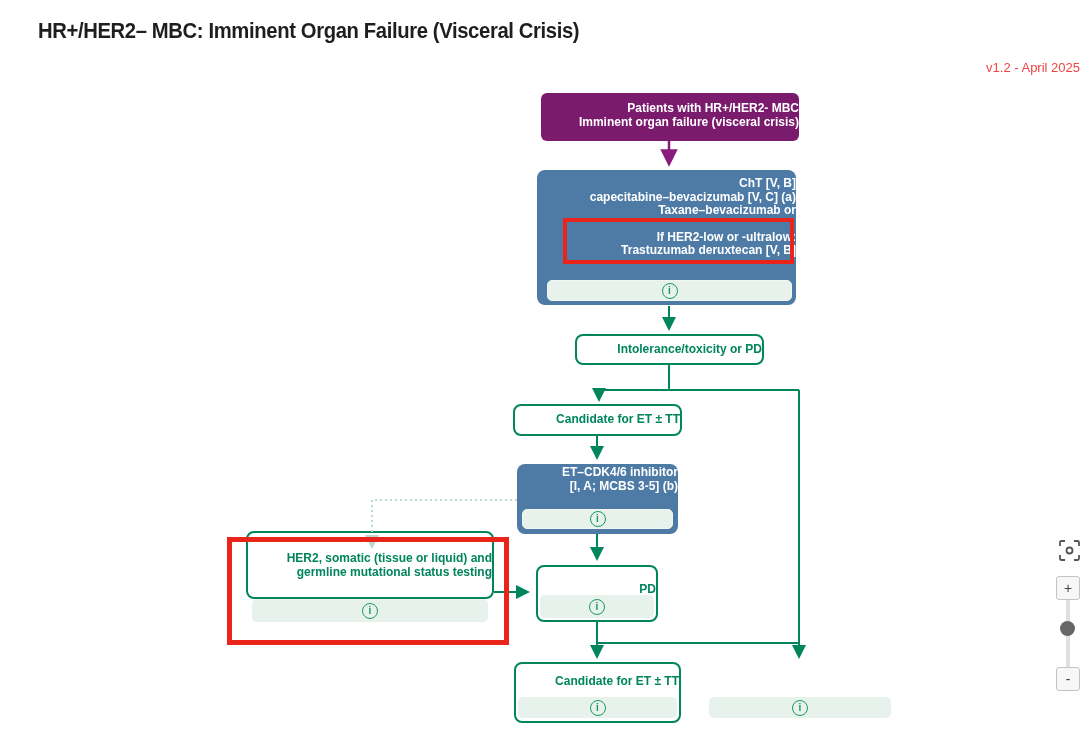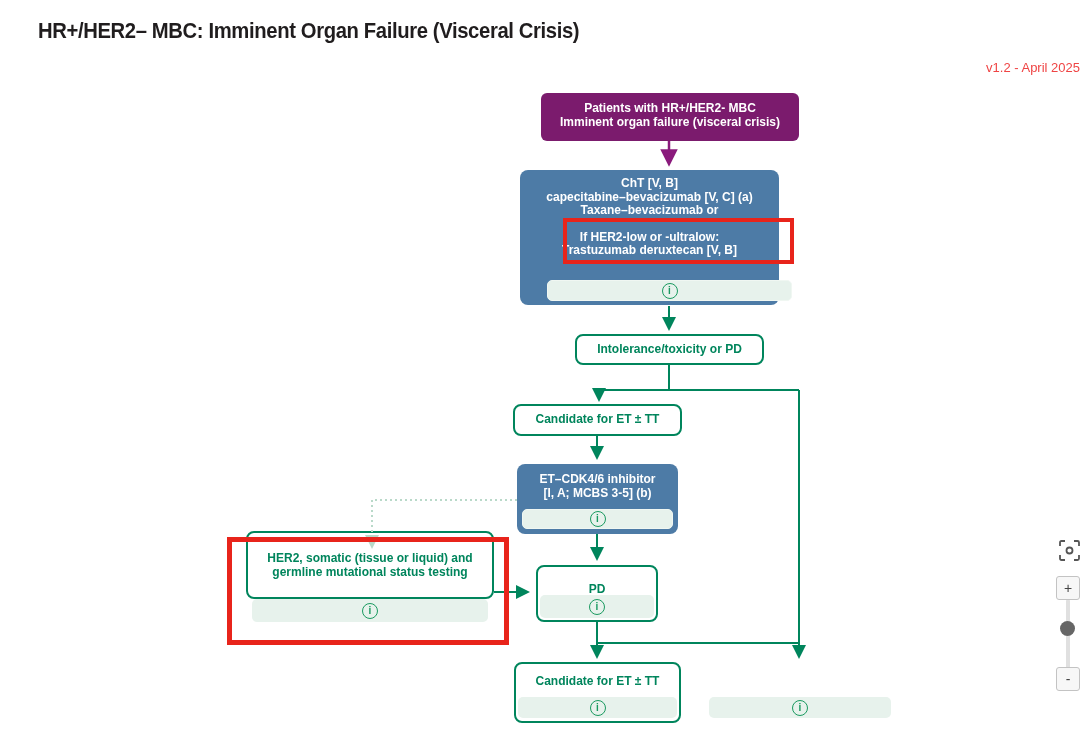--- a/index.html
+++ b/index.html
@@ -12,21 +12,21 @@
   *{margin:0;padding:0;box-sizing:border-box;}
   html,body{width:1080px;height:747px;background:#ffffff;overflow:hidden;
     font-family:"Liberation Sans", sans-serif;}
   #stage{position:relative;width:1080px;height:747px;background:#fff;margin-left:24px;}
 
   .page-title{position:absolute;left:14px;top:18px;font-size:22px;font-weight:700;
     color:#201d1e;letter-spacing:-0.4px;transform:scaleX(0.92);transform-origin:left center;
     white-space:nowrap;}
   .version{position:absolute;right:24px;top:60px;font-size:13px;color:#ef4444;}
 
-  .box{position:absolute;text-align:center;font-weight:700;z-index:1;}
+  .box{position:absolute;text-align:right;font-weight:700;z-index:1;}
   .solid-purple{background:var(--purple);color:#fff;border-radius:6px;}
   .solid-blue{background:var(--blue);color:#fff;border-radius:8px;}
   .outline-green{background:#fff;border:2px solid var(--green);color:var(--green);border-radius:8px;}
   .bl{font-size:12px;line-height:13.5px;}
 
   .info-strip{position:absolute;background:var(--pale);border-radius:5px;
     display:flex;align-items:center;justify-content:center;z-index:2;cursor:pointer;}
   .info-strip.on-blue{border:1px solid #f0f7f2;}
   .info-icon{width:16px;height:16px;border:1.5px solid #1a9a60;border-radius:50%;
     color:#1a9a60;font-size:10px;font-weight:700;display:flex;align-items:center;
@@ -79,42 +79,42 @@
     <path d="M775,643 V656" stroke="#00855c" stroke-width="2" fill="none" marker-end="url(#ah-green)"></path>
     <path d="M493,500 H348" stroke="#b9d9c9" stroke-width="2" stroke-dasharray="2 3" fill="none"></path>
     <path d="M348,500 V546" stroke="#b9d9c9" stroke-width="2" stroke-dasharray="2 3" fill="none" marker-end="url(#ah-pale)"></path>
   </svg>
 
   <div class="box solid-purple" style="left:517px;top:93px;width:258px;height:48px;padding-top:9px;">
     <div class="bl">Patients with HR+/HER2- MBC</div>
     <div class="bl">Imminent organ failure (visceral crisis)</div>
   </div>
 
-  <div class="box solid-blue" style="left:496px;top:170px;width:259px;height:135px;padding-top:7px;">
+  <div class="box solid-blue" style="left:513px;top:170px;width:259px;height:135px;padding-top:7px;">
     <div class="bl">ChT [V, B]</div>
     <div class="bl">capecitabine–bevacizumab [V, C] (a)</div>
     <div class="bl">Taxane–bevacizumab or</div>
     <div class="bl" style="margin-top:13px;">If HER2-low or -ultralow:</div>
     <div class="bl">Trastuzumab deruxtecan [V, B]</div>
   </div>
   <div class="info-strip on-blue" style="left:523px;top:280px;width:245px;height:21px;">
     <span class="info-icon">i</span>
   </div>
 
   <div class="hl" style="left:539px;top:218px;width:231px;height:46px;"></div>
 
   <div class="box outline-green" style="left:551px;top:334px;width:189px;height:31px;padding-top:7px;">
     <div class="bl">Intolerance/toxicity or PD</div>
   </div>
 
   <div class="box outline-green" style="left:489px;top:404px;width:169px;height:32px;padding-top:7px;">
     <div class="bl">Candidate for ET ± TT</div>
   </div>
 
-  <div class="box solid-blue" style="left:493px;top:464px;width:161px;height:70px;padding-top:9px;">
+  <div class="box solid-blue" style="left:493px;top:464px;width:161px;height:70px;padding-top:2px;">
     <div class="bl">ET–CDK4/6 inhibitor</div>
     <div class="bl">[I, A; MCBS 3-5] (b)</div>
   </div>
   <div class="info-strip on-blue" style="left:498px;top:509px;width:151px;height:20px;">
     <span class="info-icon">i</span>
   </div>
 
   <div class="box outline-green" style="left:222px;top:531px;width:248px;height:68px;padding-top:19px;border-width:2.5px;">
     <div class="bl">HER2, somatic (tissue or liquid) and</div>
     <div class="bl">germline mutational status testing</div>

